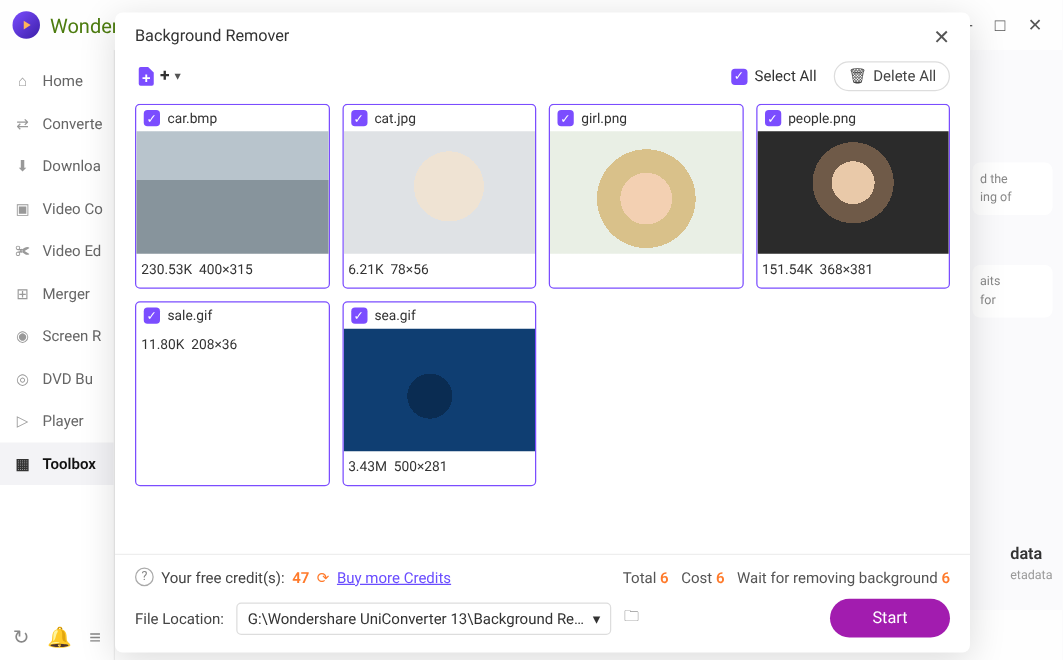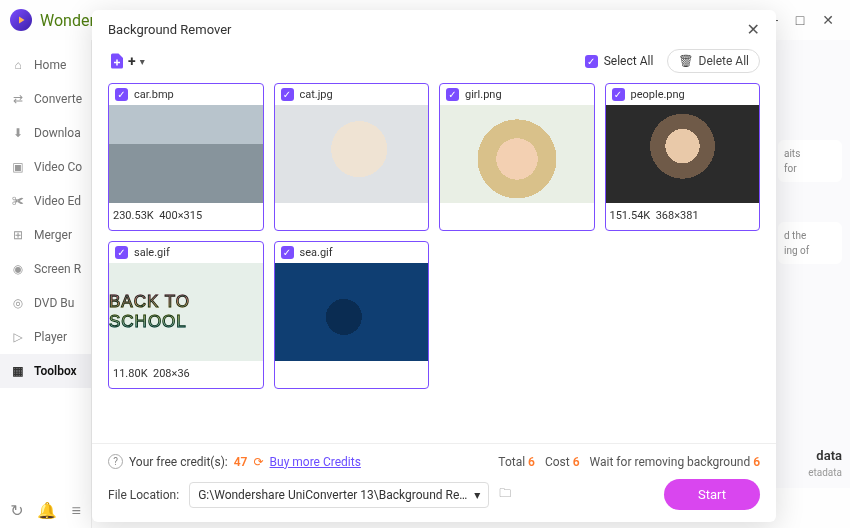--- a/index.html
+++ b/index.html
@@ -51,21 +51,21 @@
 .m-footer{border-top:1px solid #eee;padding:10px 16px 12px;font-size:12px;color:#444;}
 .credit-row{display:flex;align-items:center;gap:6px;margin-bottom:10px;}
 .info-ic{width:15px;height:15px;border:1.4px solid #aaa;border-radius:50%;display:inline-flex;align-items:center;justify-content:center;font-size:10px;color:#888;}
 .orange{color:#ff7a2b;font-weight:600;}
 .refresh-ic{color:#ff7a2b;}
 .link{color:#6a4dff;text-decoration:underline;}
 .stats{margin-left:auto;display:flex;gap:10px;color:#555;}
 .loc-row{display:flex;align-items:center;gap:10px;}
 .loc-select{flex:0 0 auto;width:300px;border:1px solid #ddd;border-radius:4px;padding:5px 8px;font-size:12px;color:#333;display:flex;align-items:center;justify-content:space-between;}
 .folder-ic{color:#666;}
-.start-btn{margin-left:auto;background:#d946ef;color:#fff;border-radius:18px;padding:8px 34px;font-size:13px;}
+.start-btn{margin-left:auto;background:#a21caf;color:#fff;border-radius:18px;padding:8px 34px;font-size:13px;}
 </style>
 </head>
 <body>
 
 <div class="bg-window">
   <div class="bg-titlebar">
     <div class="bg-logo">
         <svg viewBox="0 0 24 24" fill="#ffb357">
           <path d="M8 5v14l11-7z"></path>
         </svg>
@@ -120,23 +120,23 @@
         <span>Toolbox</span>
       </div>
     <div class="sb-bottom">
       <span>↻</span>
       <span>🔔</span>
       <span>≡</span>
     </div>
   </div>
 
   <div class="bg-partial">
+    <div class="chip"><span>d the</span><br><span>ing of</span></div>
     <div class="chip" style="margin-top:10px"><span>aits</span><br><span>for</span></div>
-    <div class="chip"><span>d the</span><br><span>ing of</span></div>
-    <div style="position:absolute;bottom:8px;right:8px;text-align:right;">
+    <div style="position:absolute;bottom:20px;right:8px;">
       <div style="font-size:13px;color:#333;font-weight:600">data</div>
       <div style="font-size:10px;color:#999">etadata</div>
     </div>
   </div>
 </div>
 
 <div class="modal">
   <div class="m-head">
     <span>Background Remover</span>
     <span class="m-close">✕</span>
@@ -170,20 +170,21 @@
         </div>
         <div class="thumb car"></div>
         <div class="card-meta">230.53K&nbsp;&nbsp;400×315</div>
       </div>
       <div class="card">
         <div class="card-head">
           <span class="chk">✓</span>
           <span>cat.jpg</span>
         </div>
         <div class="thumb cat"></div>
+        <div class="card-meta">6.21K&nbsp;&nbsp;78×56</div>
       </div>
       <div class="card">
         <div class="card-head">
           <span class="chk">✓</span>
           <span>girl.png</span>
         </div>
         <div class="thumb girl"></div>
       </div>
       <div class="card">
         <div class="card-head">
@@ -191,31 +192,29 @@
           <span>people.png</span>
         </div>
         <div class="thumb people"></div>
         <div class="card-meta">151.54K&nbsp;&nbsp;368×381</div>
       </div>
       <div class="card">
         <div class="card-head">
           <span class="chk">✓</span>
           <span>sale.gif</span>
         </div>
-        <div class="thumb sale">
-          <span>BACK TO SCHOOL</span>
-        </div>
         <div class="card-meta">11.80K&nbsp;&nbsp;208×36</div>
       </div>
       <div class="card">
         <div class="card-head">
           <span class="chk">✓</span>
           <span>sea.gif</span>
         </div>
         <div class="thumb sea"></div>
+        <div class="card-meta">3.43M&nbsp;&nbsp;500×281</div>
       </div>
     </div>
 
   <div class="m-footer">
     <div class="credit-row">
       <span class="info-ic">?</span>
       <span>Your free credit(s):</span>
       <span class="orange">47</span>
       <span class="refresh-ic">⟳</span>
       <a class="link">Buy more Credits</a>

